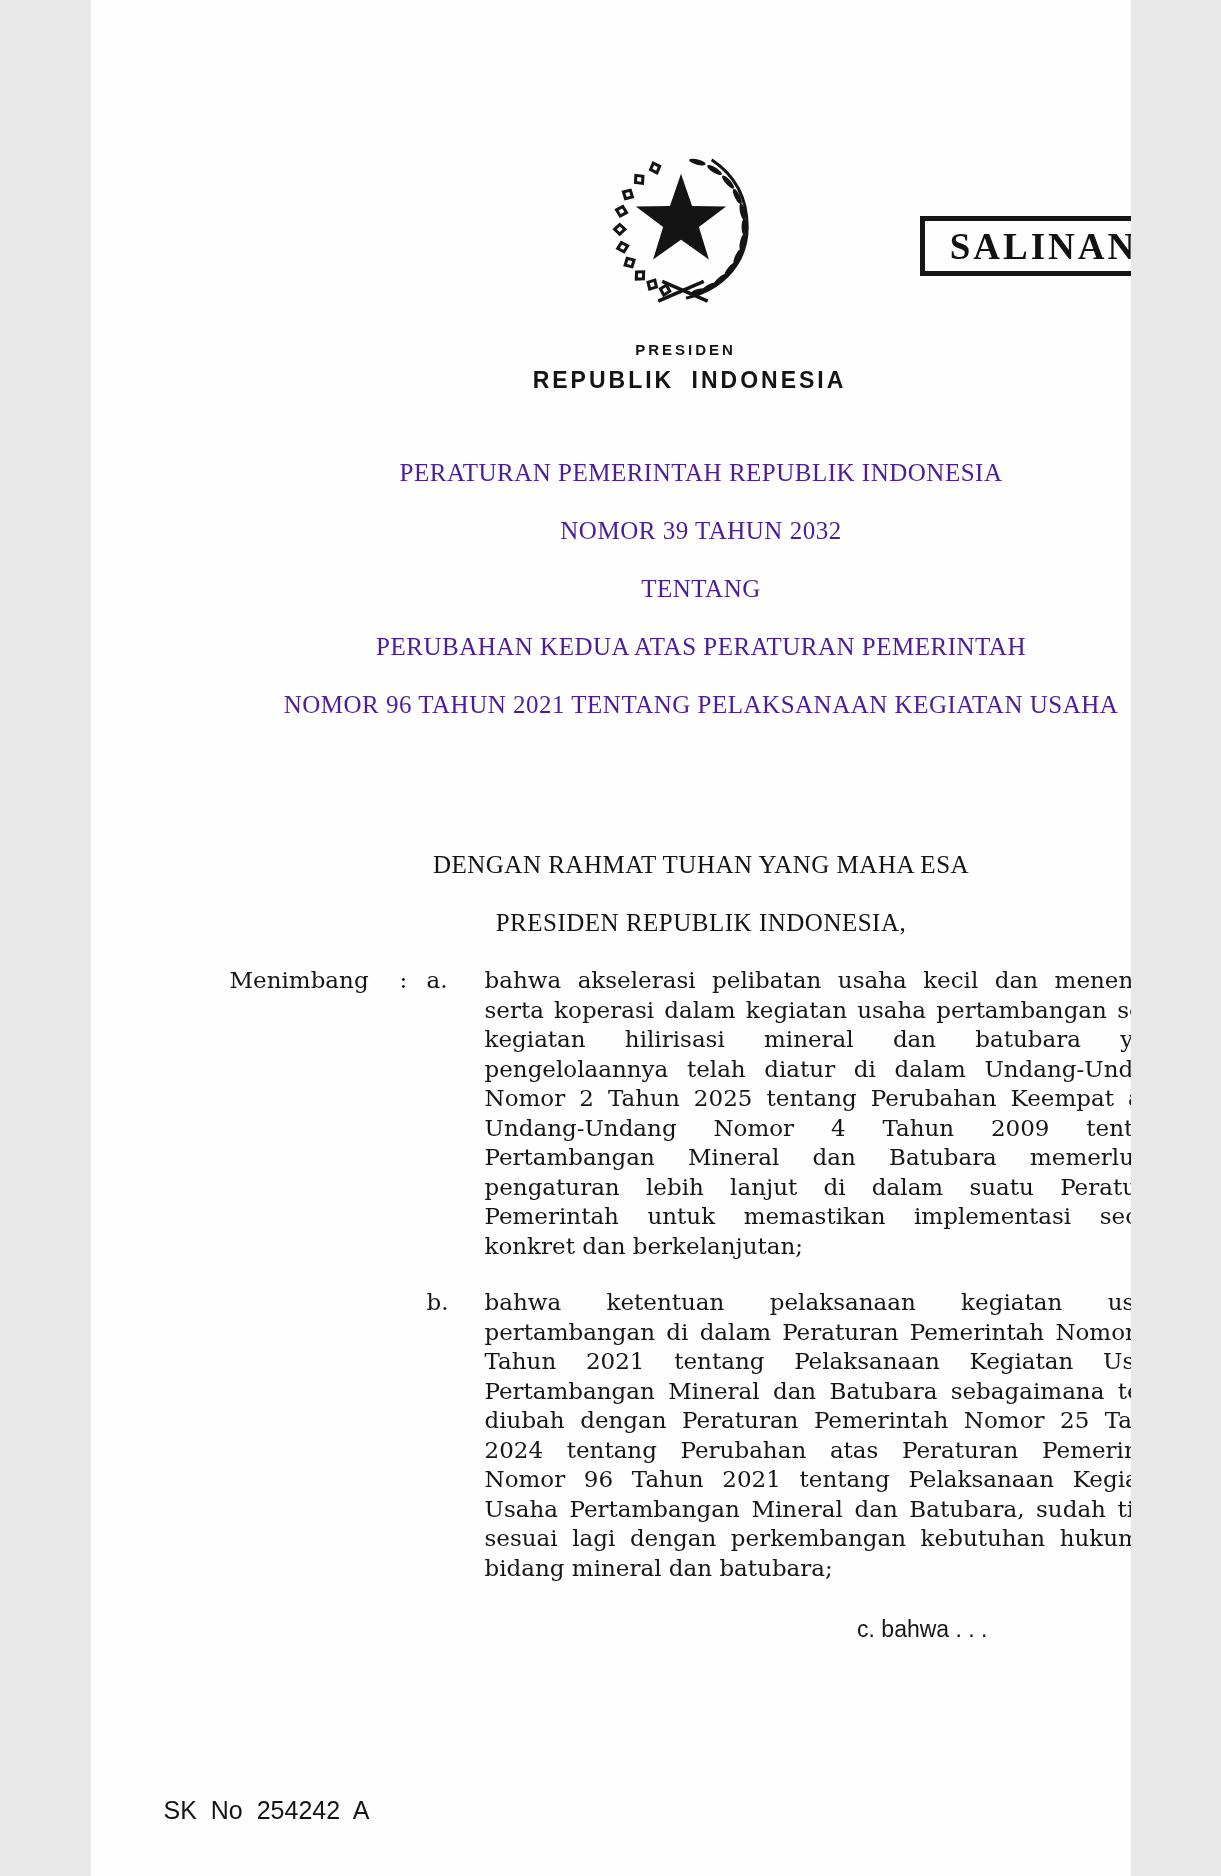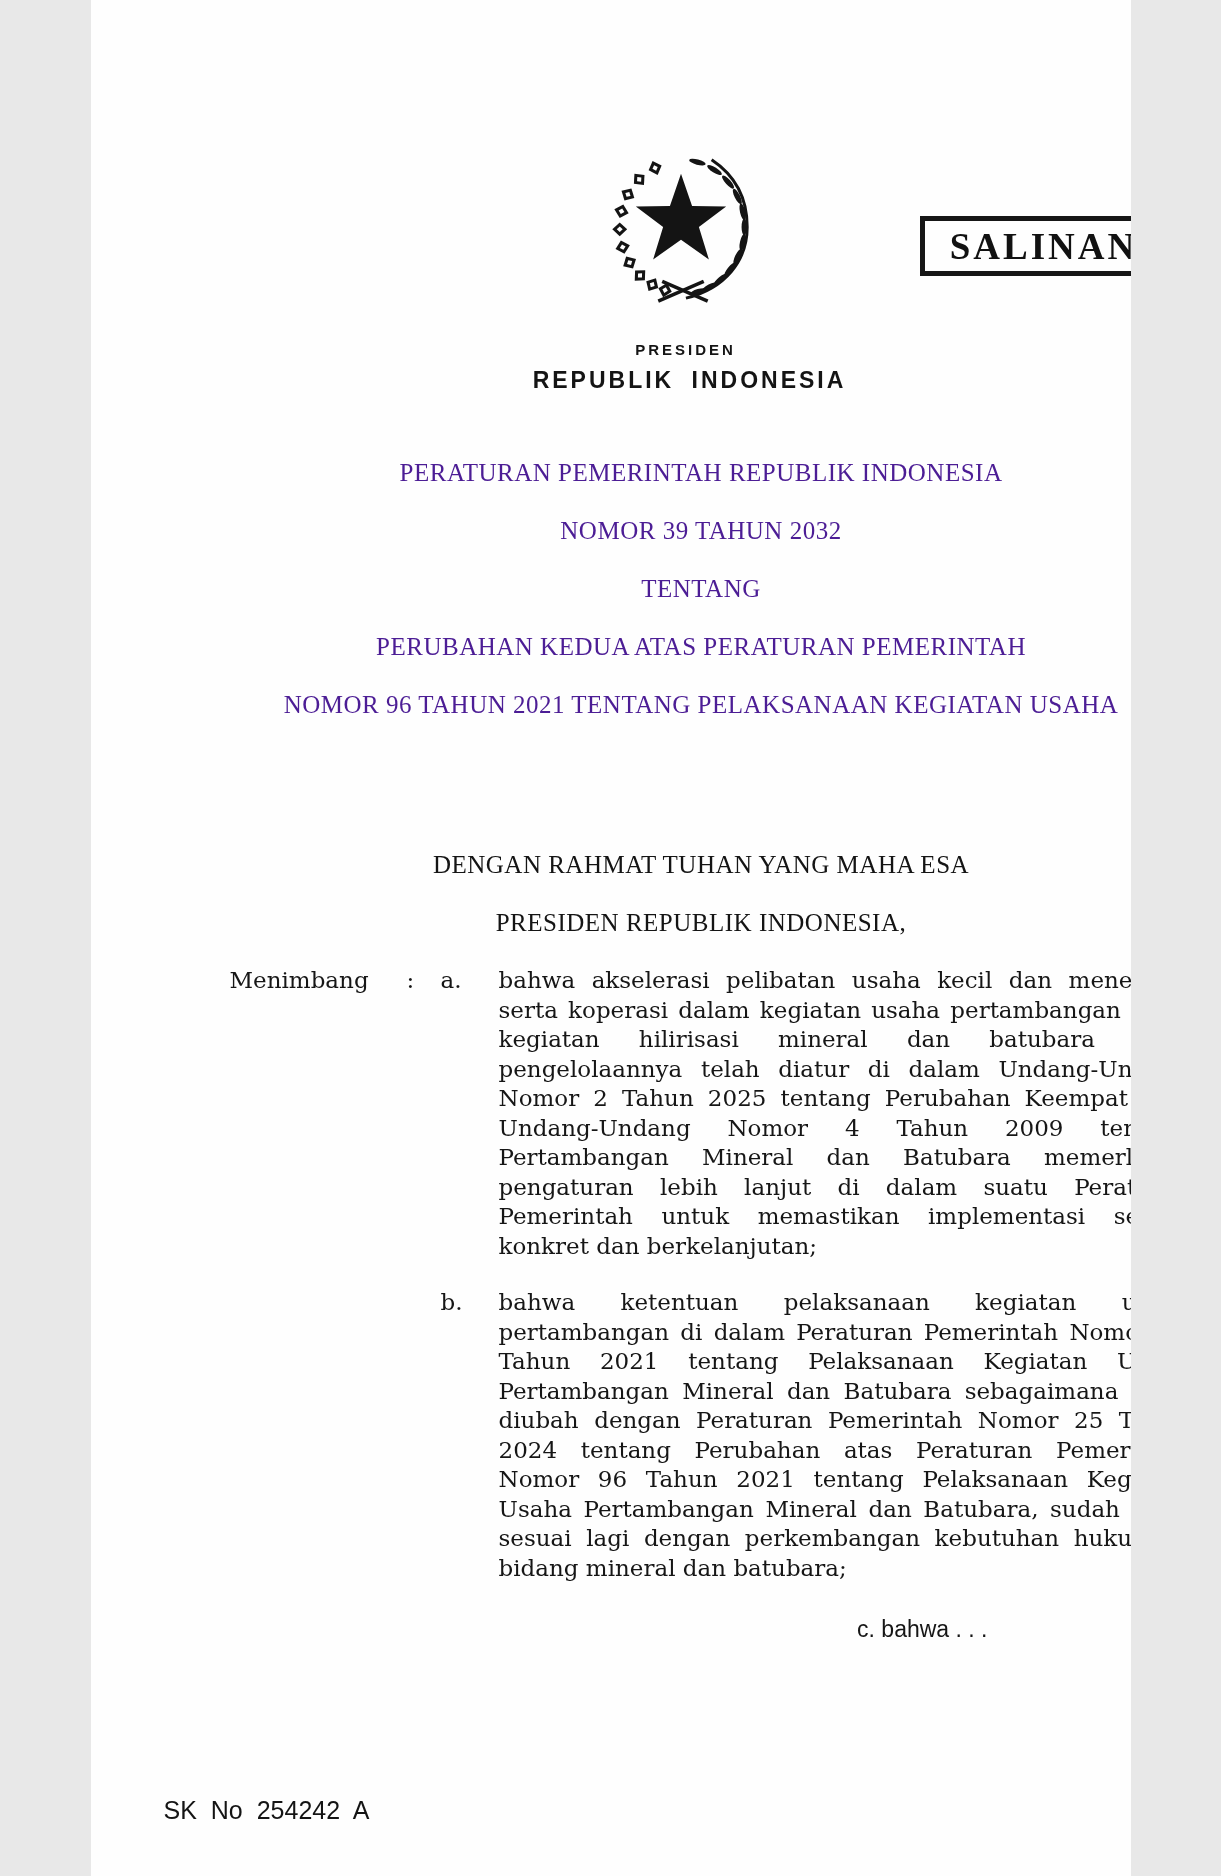--- a/index.html
+++ b/index.html
@@ -97,21 +97,20 @@
   .considering {
     position: absolute;
     left: 139px;
     top: 966px;
     width: 947px;
     display: flex;
     font-family: "DejaVu Serif", serif;
     font-size: 23px;
     line-height: 29.5px;
     color: #161616;
-    gap: 7px;
   }
   .c-label { width: 170px; flex: none; }
   .c-colon { width: 27px; flex: none; }
   .c-items { flex: 1; }
   .c-item { display: flex; }
   .c-item + .c-item { margin-top: 27px; }
   .c-marker { width: 58px; flex: none; }
   .c-text {
     width: 692px;
     flex: none;

